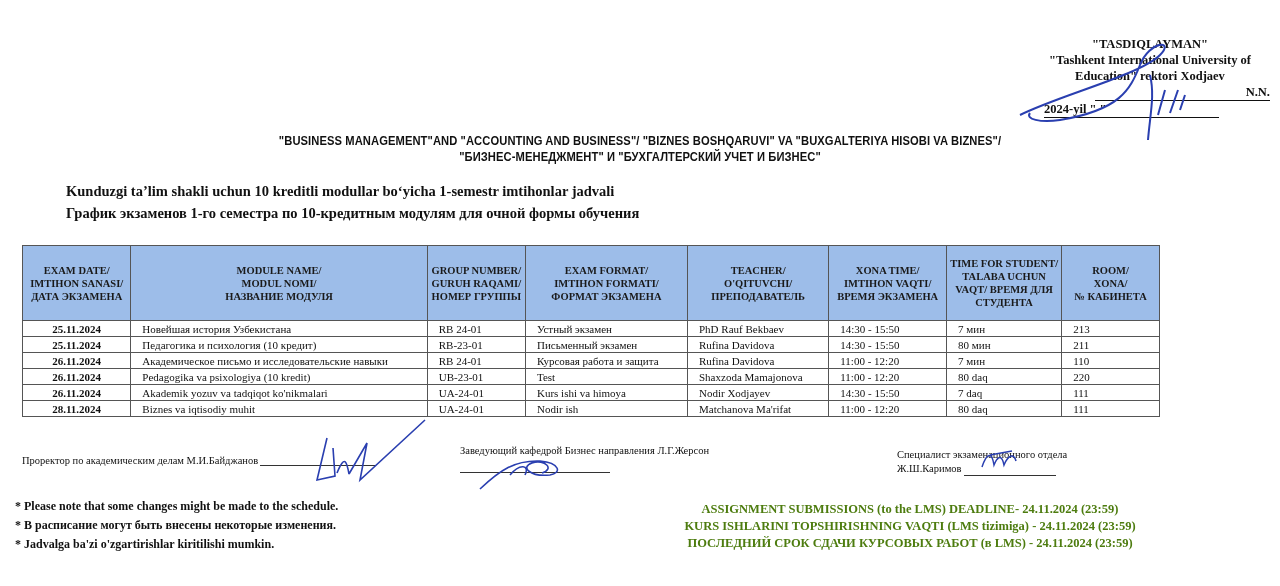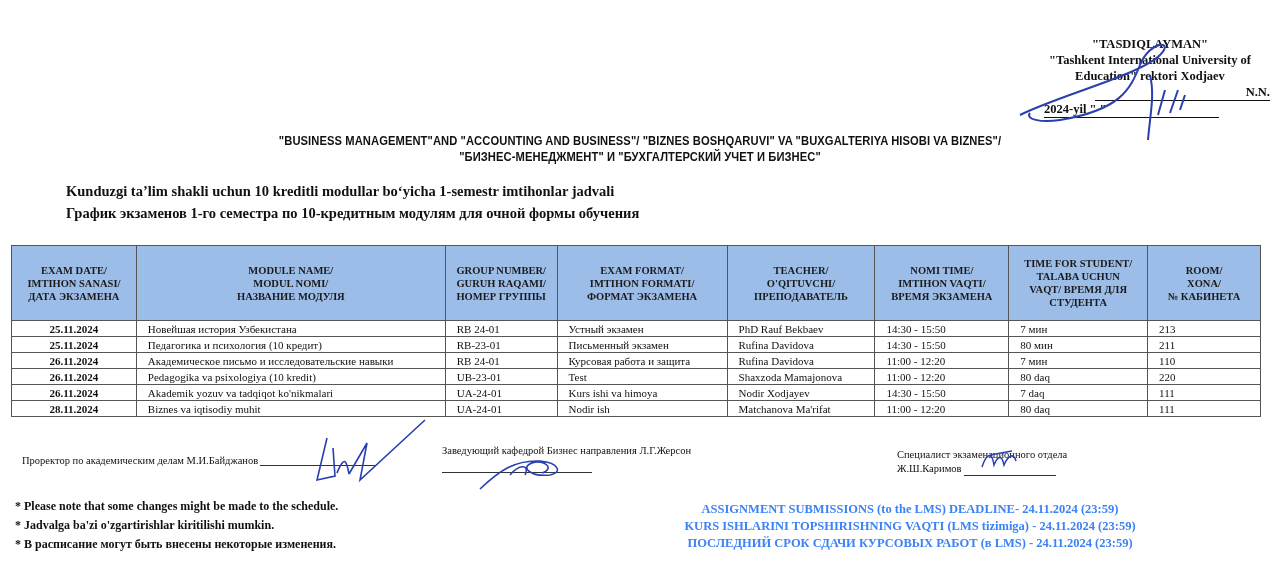--- a/index.html
+++ b/index.html
@@ -4,29 +4,29 @@
 <style>
   html, body { margin:0; padding:0; background:#ffffff; }
   body { width:1280px; height:586px; position:relative; overflow:hidden; font-family:"Liberation Serif", serif; color:#111; }
   .abs { position:absolute; }
   .approval { left:1030px; top:36px; width:240px; font-weight:bold; font-size:12.5px; line-height:16px; text-align:center; }
   .approval .line { display:block; }
   .approval .u { display:inline-block; border-bottom:1px solid #111; }
   .sig-svg { position:absolute; pointer-events:none; }
   .programs { left:160px; top:133px; width:960px; text-align:center; font-weight:bold; font-size:13px; line-height:16px; font-family:"Liberation Sans", sans-serif; transform:scaleX(0.86); transform-origin:center; letter-spacing:0.1px; }
   .titles { left:18px; top:180px; font-weight:bold; font-size:14.5px; line-height:22px;margin-left:48px; }
-  table.sched { position:absolute; left:11px; top:245px; width:1250px; border-collapse:collapse; font-size:11px; }
+  table.sched { position:absolute; left:22px; top:245px; width:1138px; border-collapse:collapse; font-size:11px; }
   table.sched th { background:#9dbde9; font-weight:bold; font-size:10.5px; line-height:13px; text-align:center; border:1px solid #555; height:74px; padding:0 2px; color:#1a1a1a; }
   table.sched td { border:1px solid #555; height:15px; padding:0 11px; line-height:14px; white-space:nowrap; }
   td.c { text-align:left; }
   td.date { font-weight:bold; text-align:center; }
   .sign-row { font-size:10.5px; font-family:"Liberation Serif", serif; }
   .sign1 { left:15px; top:455px;margin-left:7px; }
   .sign1 .ul { display:inline-block; width:115px; border-bottom:1px solid #333; margin-left:2px; vertical-align:bottom; }
-  .sign2 { left:442px; top:445px; }
+  .sign2 { left:460px; top:445px; }
   .sign2 .ul { display:block; width:150px; border-bottom:1px solid #333; margin-top:16px; }
   .sign3 { left:897px; top:448px; line-height:14px; }
   .sign3 .ul { display:inline-block; width:92px; border-bottom:1px solid #333; vertical-align:bottom; }
   .notes { left:15px; top:497px; font-weight:bold; font-size:12px; line-height:19px; }
   .deadlines { left:640px; top:501px; width:540px; text-align:center; font-weight:bold; font-size:12.5px; line-height:17px; }
 </style>
 </head>
 <body>
 
 <div class="abs approval">
@@ -82,21 +82,21 @@
           <div>EXAM FORMAT/</div>
           <div>IMTIHON FORMATI/</div>
           <div>ФОРМАТ ЭКЗАМЕНА</div>
         </th>
       <th>
           <div>TEACHER/</div>
           <div>O'QITUVCHI/</div>
           <div>ПРЕПОДАВАТЕЛЬ</div>
         </th>
       <th>
-          <div>NOMI TIME/</div>
+          <div>XONA TIME/</div>
           <div>IMTIHON VAQTI/</div>
           <div>ВРЕМЯ ЭКЗАМЕНА</div>
         </th>
       <th>
           <div>TIME FOR STUDENT/</div>
           <div>TALABA UCHUN</div>
           <div>VAQT/ ВРЕМЯ ДЛЯ</div>
           <div>СТУДЕНТА</div>
         </th>
       <th>
@@ -188,21 +188,21 @@
 <div class="abs sign-row sign3">
   <div>Специалист экзаменационного отдела</div>
   <div><span>Ж.Ш.Каримов</span> <span class="ul"></span></div>
 </div>
 <svg class="sig-svg" style="left:972px;top:447px;" width="50" height="26" viewBox="0 0 50 26">
   <path d="M10 20 C15 5,20 5,22 18 C26 8,30 8,32 18 C36 8,42 6,44 14 M18 8 L40 4" fill="none" stroke="#2a3fb0" stroke-width="1.5"></path>
 </svg>
 
 <div class="abs notes">
   <div>* Please note that some changes might be made to the schedule.</div>
+  <div>* В расписание могут быть внесены некоторые изменения.</div>
   <div>* Jadvalga ba'zi o'zgartirishlar kiritilishi mumkin.</div>
-  <div>* В расписание могут быть внесены некоторые изменения.</div>
-</div>
-
-<div class="abs deadlines" style="color:#3b82f6;">
+</div>
+
+<div class="abs deadlines" style="color:#4d7c0f;">
   <div>ASSIGNMENT SUBMISSIONS (to the LMS) DEADLINE-  24.11.2024 (23:59)</div>
   <div>KURS ISHLARINI TOPSHIRISHNING VAQTI (LMS tizimiga) - 24.11.2024 (23:59)</div>
   <div>ПОСЛЕДНИЙ СРОК СДАЧИ КУРСОВЫХ РАБОТ (в LMS) - 24.11.2024 (23:59)</div>
 </div>
 
 </body></html>

